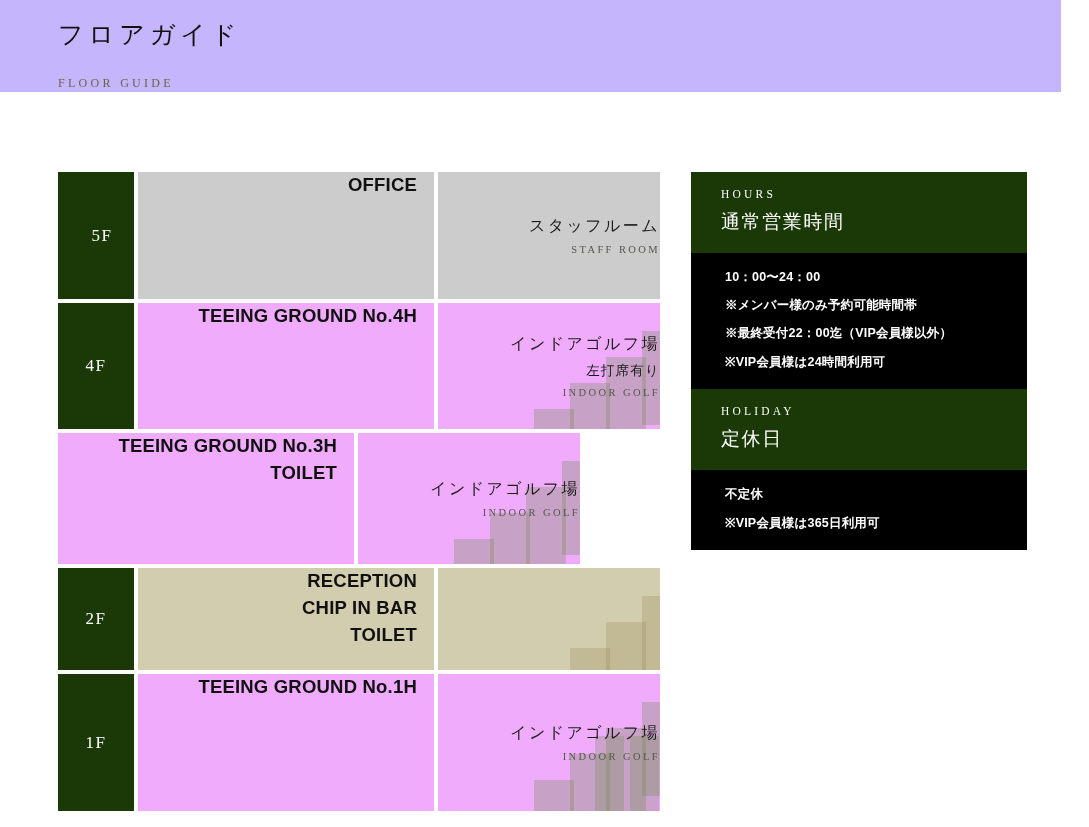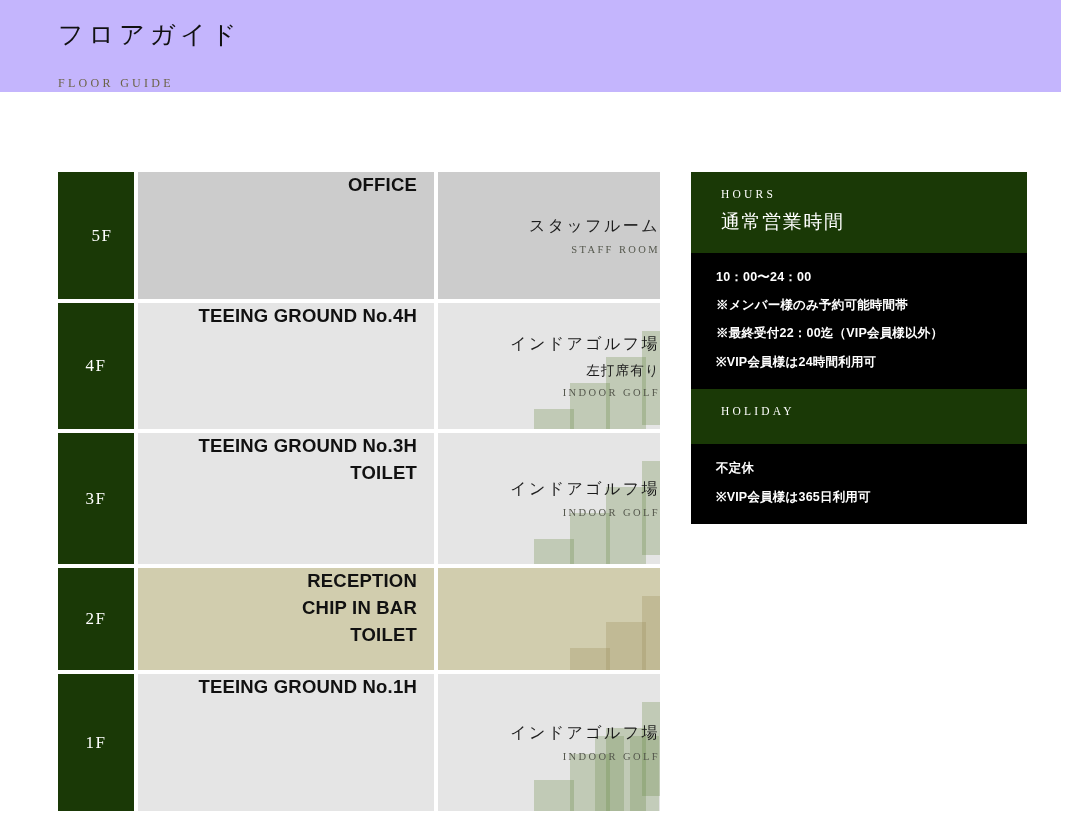--- a/index.html
+++ b/index.html
@@ -60,21 +60,21 @@
 
   
   .h5 .fl-label, .h5 .fl-main, .h5 .fl-side { height:127px;padding-left:12px; }
   .h4 .fl-label, .h4 .fl-main, .h4 .fl-side { height:126px; }
   .h3 .fl-label, .h3 .fl-main, .h3 .fl-side { height:131px; }
   .h2 .fl-label, .h2 .fl-main, .h2 .fl-side { height:102px; }
   .h1 .fl-label, .h1 .fl-main, .h1 .fl-side { height:137px; }
 
   
   .pal-gray  .fl-main, .pal-gray  .fl-side  { background:#cccccc; }
-  .pal-green .fl-main, .pal-green .fl-side  { background:#e5e5e5; }
+  .pal-green .fl-main, .pal-green .fl-side  { background:#f0abfc; }
   .pal-beige .fl-main, .pal-beige .fl-side  { background:#d1cdae; }
 
   
   .side-jp {
     font-family:"Liberation Serif", serif;
     font-size:16px; letter-spacing:2.4px; color:#1c1c1c; margin-bottom:7px;
   }
   .side-jp-sm {
     font-family:Liberation Serif, serif;
     font-size:13.5px; letter-spacing:1.2px; color:#1c1c1c; margin-bottom:7px;
@@ -98,21 +98,21 @@
   .info { position:absolute; left:691px; top:172px; width:336px; }
   .info-head { background:#1a3906; padding:16px 7px 18px 30px; }
   .info-head .eyebrow {
     font-family:"Liberation Serif", serif;
     font-size:11.5px; letter-spacing:3.2px; color:#ffffff; margin-bottom:9px;
   }
   .info-head .title {
     font-family:"Liberation Serif", serif;
     font-size:19px; letter-spacing:1.6px; color:#ffffff;
   }
-  .info-body { background:#000000; padding:16px 0 18px 25px; }
+  .info-body { background:#000000; padding:16px 0 18px 34px; }
   .info-body .line {
     font-family:"Liberation Sans", sans-serif;
     font-weight:bold; font-size:12.5px; letter-spacing:0.2px;
     color:#ffffff; margin-bottom:11px; white-space:nowrap;
   }
   .info-body .line.last { margin-bottom:0; }
 </style>
 </head>
 <body>
 
@@ -153,21 +153,20 @@
             <span style="left: 204px; top: 28px; width: 40px; height: 94px;"></span>
           </div>
           <div class="inner">
             <div class="side-jp">インドアゴルフ場</div>
             <div class="side-jp-sm">左打席有り</div>
             <div class="side-en">INDOOR GOLF</div>
           </div>
         </div>
       </div>
       <div class="floor-row h3 pal-green">
-        <div class="fl-label">3F</div>
         <div class="fl-main">
           <div>
             <div>TEEING GROUND No.3H</div>
             <div>TOILET</div>
           </div>
         </div>
         <div class="fl-side">
           <div class="stairs">
             <span style="left: 96px; top: 106px; width: 40px; height: 94px;"></span>
             <span style="left: 132px; top: 80px; width: 40px; height: 94px;"></span>
@@ -230,20 +229,21 @@
     </div>
     <div class="info-body" id="hours-body">
         <div class="line">10：00〜24：00</div>
         <div class="line">※メンバー様のみ予約可能時間帯</div>
         <div class="line">※最終受付22：00迄（VIP会員様以外）</div>
         <div class="line last">※VIP会員様は24時間利用可</div>
       </div>
 
     <div class="info-head">
       <div class="eyebrow">HOLIDAY</div>
+      <div class="title">定休日</div>
     </div>
     <div class="info-body" id="holiday-body">
         <div class="line">不定休</div>
         <div class="line last">※VIP会員様は365日利用可</div>
       </div>
 
   </div>
 
 </div>
 

